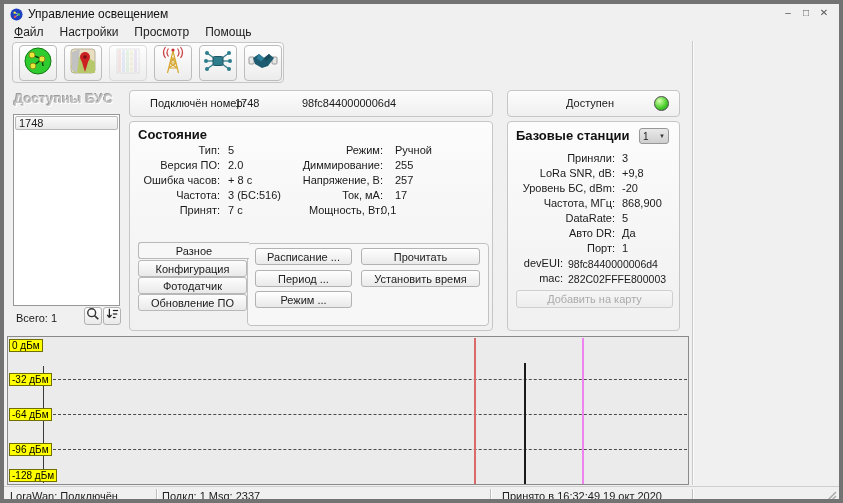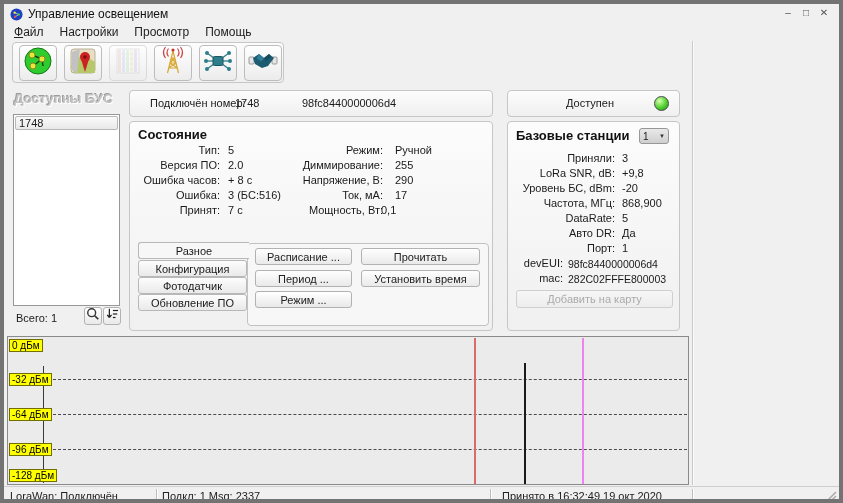--- a/index.html
+++ b/index.html
@@ -222,31 +222,31 @@
 
   <div class="panel" style="left:125px;top:117px;width:364px;height:210px;">
     <div class="group-title" style="left:8px;top:5px;">Состояние</div>
 
     <span class="rlab" style="left:8px;top:22px;width:82px;">Тип:</span>
     <span class="lbl" style="left:98px;top:22px;">5</span>
     <span class="rlab" style="left:8px;top:37px;width:82px;">Версия ПО:</span>
     <span class="lbl" style="left:98px;top:37px;">2.0</span>
     <span class="rlab" style="left:8px;top:52px;width:82px;">Ошибка часов:</span>
     <span class="lbl" style="left:98px;top:52px;">+ 8 с</span>
-    <span class="rlab" style="left:8px;top:67px;width:82px;">Ошибка:</span>
+    <span class="rlab" style="left:8px;top:67px;width:82px;">Частота:</span>
     <span class="lbl" style="left:98px;top:67px;">3 (БС:516)</span>
     <span class="rlab" style="left:8px;top:82px;width:82px;">Принят:</span>
     <span class="lbl" style="left:98px;top:82px;">7 с</span>
 
     <span class="rlab" style="left:150px;top:22px;width:103px;">Режим:</span>
     <span class="lbl" style="left:265px;top:22px;">Ручной</span>
     <span class="rlab" style="left:150px;top:37px;width:103px;">Диммирование:</span>
     <span class="lbl" style="left:265px;top:37px;">255</span>
     <span class="rlab" style="left:150px;top:52px;width:103px;">Напряжение, В:</span>
-    <span class="lbl" style="left:265px;top:52px;">290</span>
+    <span class="lbl" style="left:265px;top:52px;">257</span>
     <span class="rlab" style="left:150px;top:67px;width:103px;">Ток, мА:</span>
     <span class="lbl" style="left:265px;top:67px;">17</span>
     <span class="rlab" style="left:150px;top:82px;width:103px;">Мощность, Вт:</span>
     <span class="lbl" style="left:251px;top:82px;">0,1</span>
 
     <div class="tabcontent">
       <div class="btn" style="left:7px;top:4px;width:97px;height:17px;">Расписание ...</div>
       <div class="btn" style="left:113px;top:4px;width:119px;height:17px;">Прочитать</div>
       <div class="btn" style="left:7px;top:26px;width:97px;height:17px;">Период ...</div>
       <div class="btn" style="left:113px;top:26px;width:119px;height:17px;">Установить время</div>

